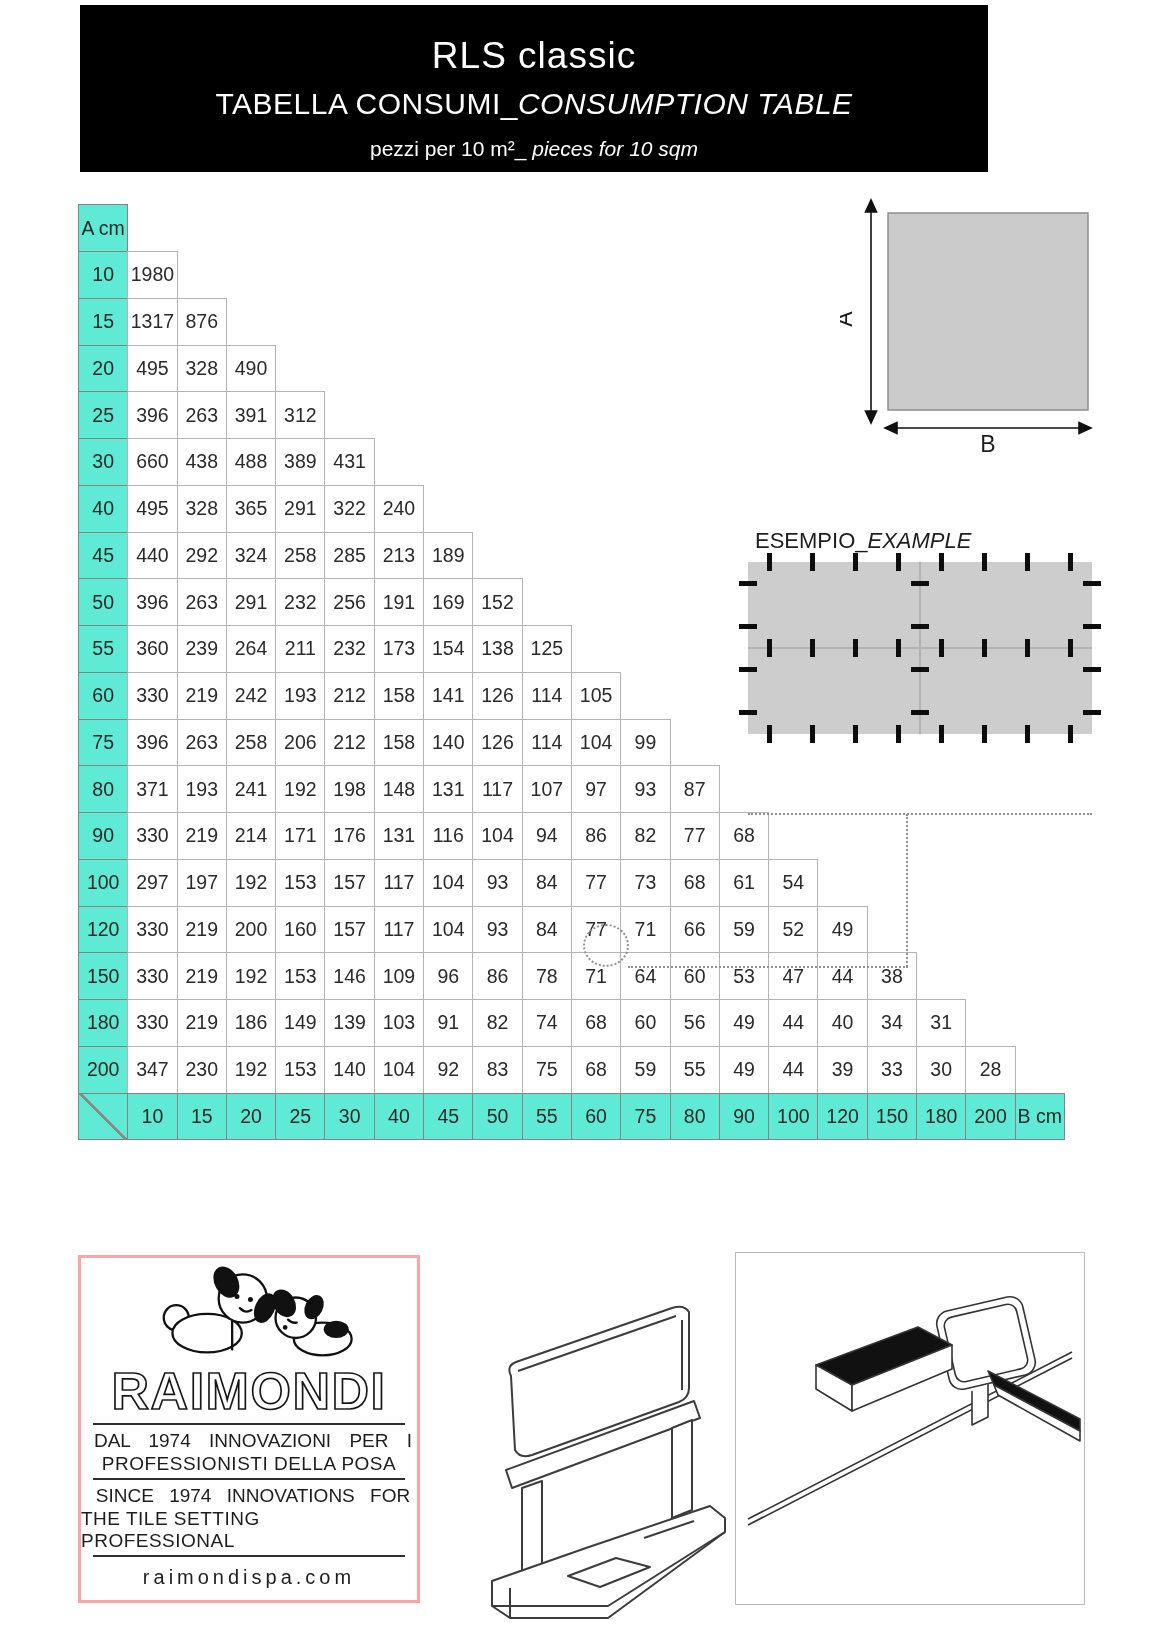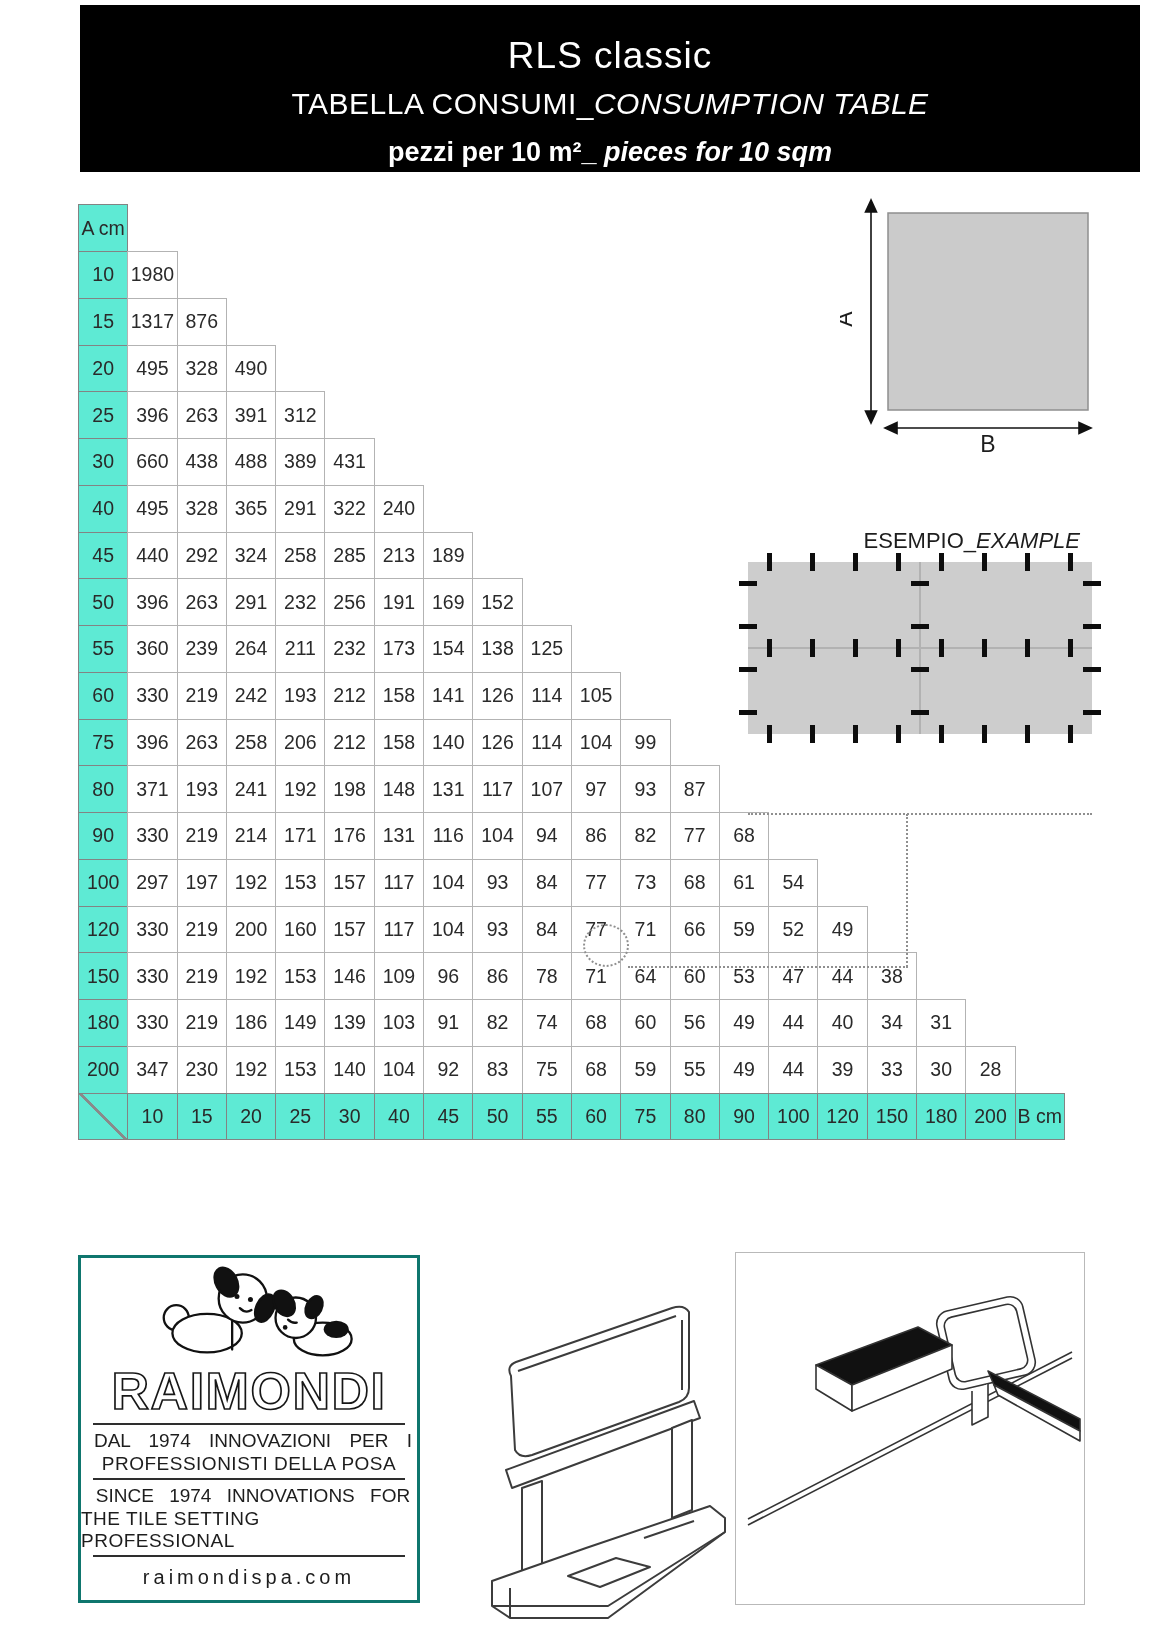--- a/index.html
+++ b/index.html
@@ -1,52 +1,52 @@
 <!DOCTYPE html>
 <html><head>
 <meta charset="utf-8">
 <style>
   html,body{margin:0;padding:0;background:#fff;}
   #page{position:relative;width:1166px;height:1650px;background:#fff;overflow:hidden;
         font-family:"Liberation Sans",sans-serif;color:#1d1d1d;}
   
-  .header-bar{position:absolute;left:80px;top:5px;width:1060px;height:167px;background:#000;
+  .header-bar{position:absolute;left:80px;top:5px;width:908px;height:167px;background:#000;
               color:#fff;text-align:center;box-sizing:border-box;padding-top:30px;}
   .h-line1{font-size:37px;letter-spacing:1px;}
   .h-line2{font-size:30px;margin-top:10px;letter-spacing:.5px;}
-  .h-line3{font-size:27px;margin-top:16px;font-weight:bold;}
+  .h-line3{font-size:21px;margin-top:16px;}
   .it{font-style:italic;}
   
   #ctable{position:absolute;left:78px;top:205px;}
   .trow{display:flex;margin-top:-1px;}
   .tcell,.glabel{box-sizing:border-box;width:50.3px;height:47.75px;margin-left:-1px;
       display:flex;align-items:center;justify-content:center;
       font-size:19.5px;color:#2a2a2a;background:#fff;border:1px solid #b3b3b3;}
   .trow > :first-child{margin-left:0;}
   .glabel{background:#5eead4;border-color:#838383;}
   .trow.head .glabel{height:48px;}
   .diag{background-image:linear-gradient(45deg,transparent 47.5%,#8a8a8a 47.5%,#8a8a8a 52.5%,transparent 52.5%);}
   
   .hl-circle{position:absolute;border:2px dotted #8f8f8f;border-radius:50%;}
   .lead{position:absolute;}
   .lead.h{border-top:2px dotted #8f8f8f;height:0;}
   .lead.v{border-left:2px dotted #8f8f8f;width:0;}
   
   .size-svg{position:absolute;left:840px;top:196px;}
   
-  .example-title{position:absolute;left:736px;top:528px;width:344px;text-align:right;font-size:22px;}
+  .example-title{position:absolute;left:755px;top:528px;width:344px;text-align:left;font-size:22px;}
   #example-tiles{position:absolute;left:748px;top:562px;width:344px;height:172px;background:#cdcdcd;}
   .joint{position:absolute;background:#b2b2b2;}
   .joint.v{left:171px;top:0;width:1.5px;height:172px;}
   .joint.h{left:0;top:85px;width:344px;height:1.5px;}
   .tick{position:absolute;background:#0d0d0d;}
   .ex-caption{position:absolute;left:742px;top:748px;width:356px;font-size:20.5px;line-height:31px;
               word-spacing:8px;white-space:nowrap;}
   
-  .brand-box{position:absolute;left:78px;top:1255px;width:342px;height:348px;border:3px solid #0f766e;
+  .brand-box{position:absolute;left:78px;top:1255px;width:342px;height:348px;border:3px solid #fca5a5;
              box-sizing:border-box;display:flex;flex-direction:column;align-items:center;}
   .brand-rule{width:312px;border-top:2px solid #2e2e2e;margin:3px 0;}
   .tl1{font-size:19px;word-spacing:13px;margin-top:2px;margin-left:8px;}
   .tl2{font-size:19px;letter-spacing:.5px;margin-top:1px;}
   .site{font-size:20px;letter-spacing:4px;margin-top:6px;}
   
   .clip-art{position:absolute;left:448px;top:1276px;}
   .wedge-box{position:absolute;left:735px;top:1252px;width:350px;height:353px;border:1.5px solid #b9b9b9;
              box-sizing:border-box;}
 </style>

